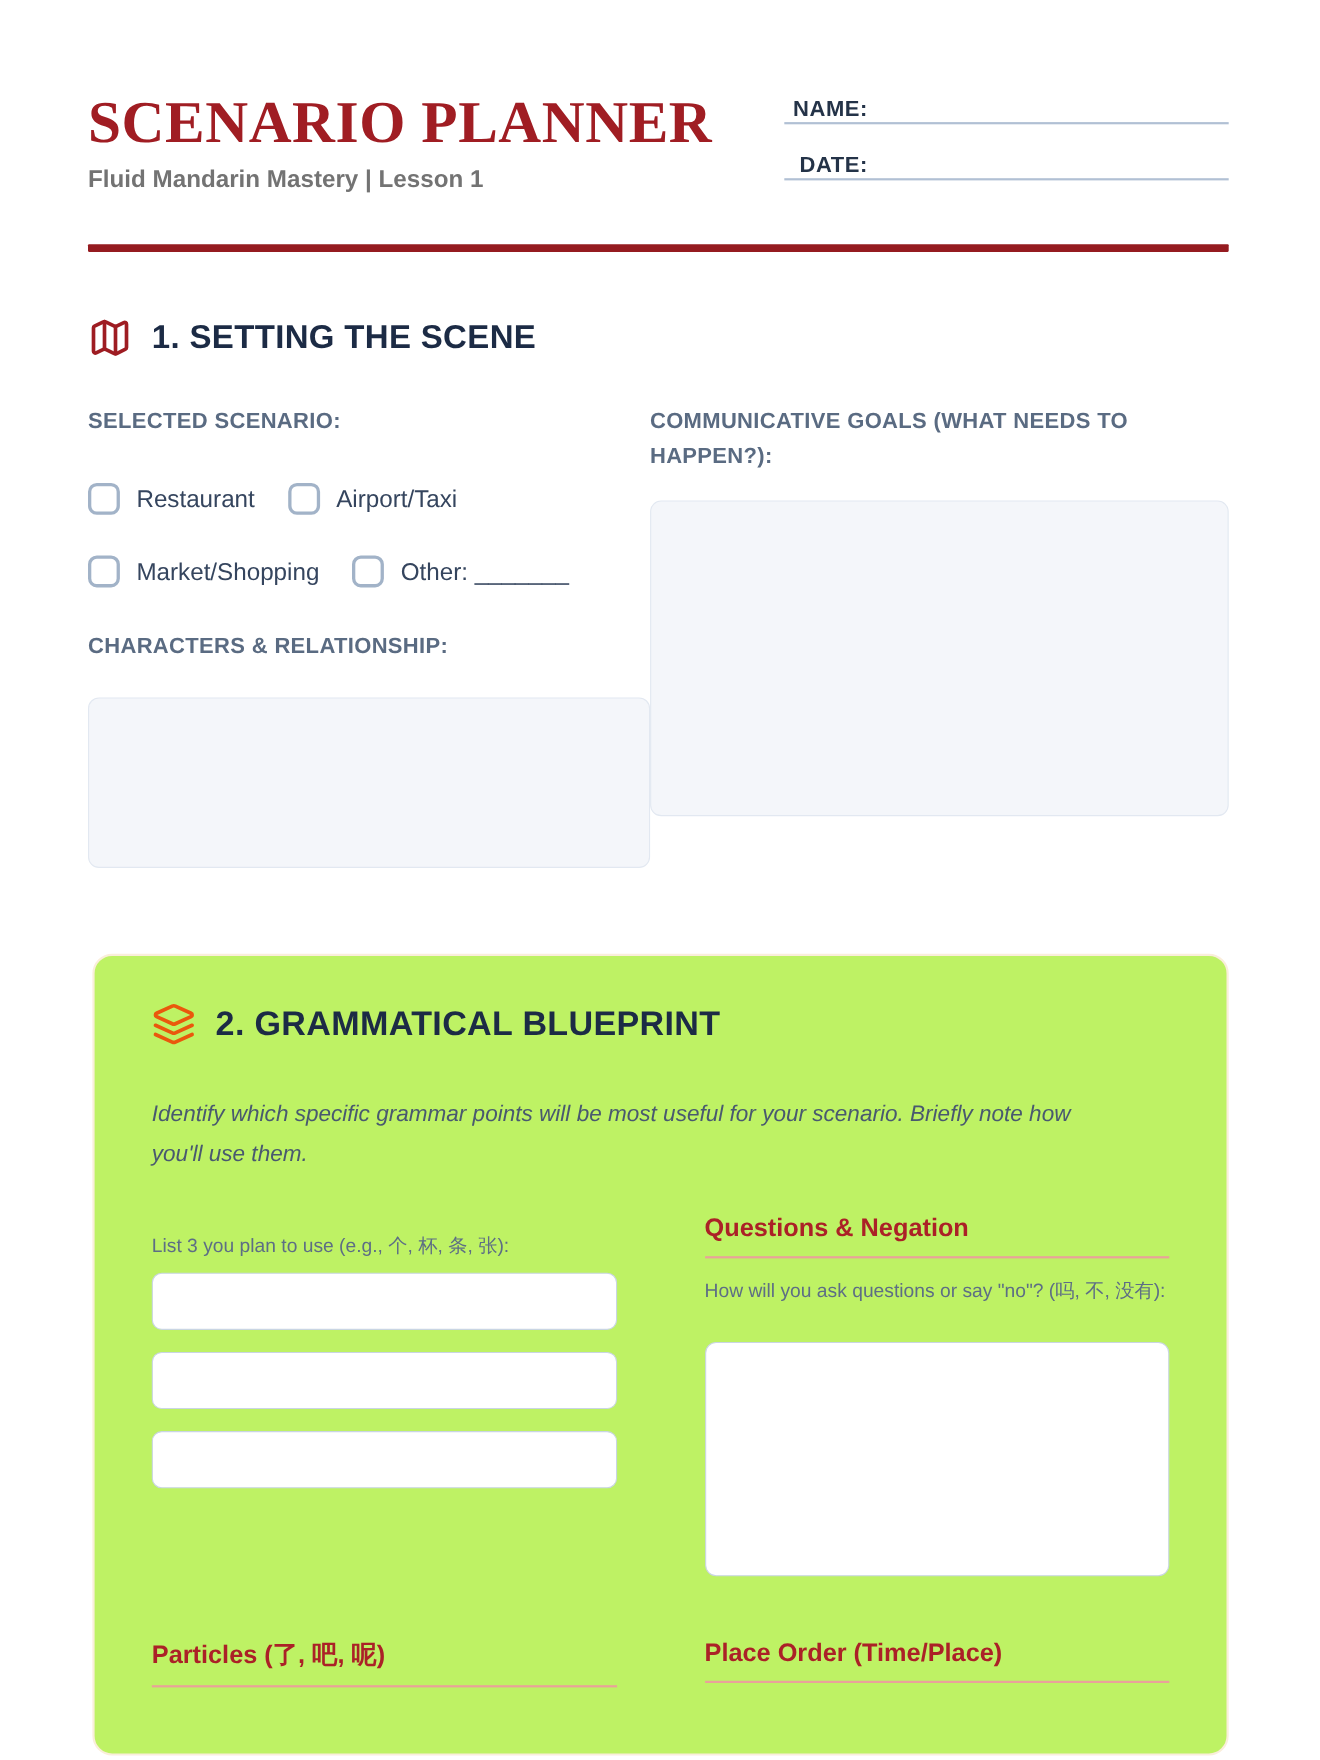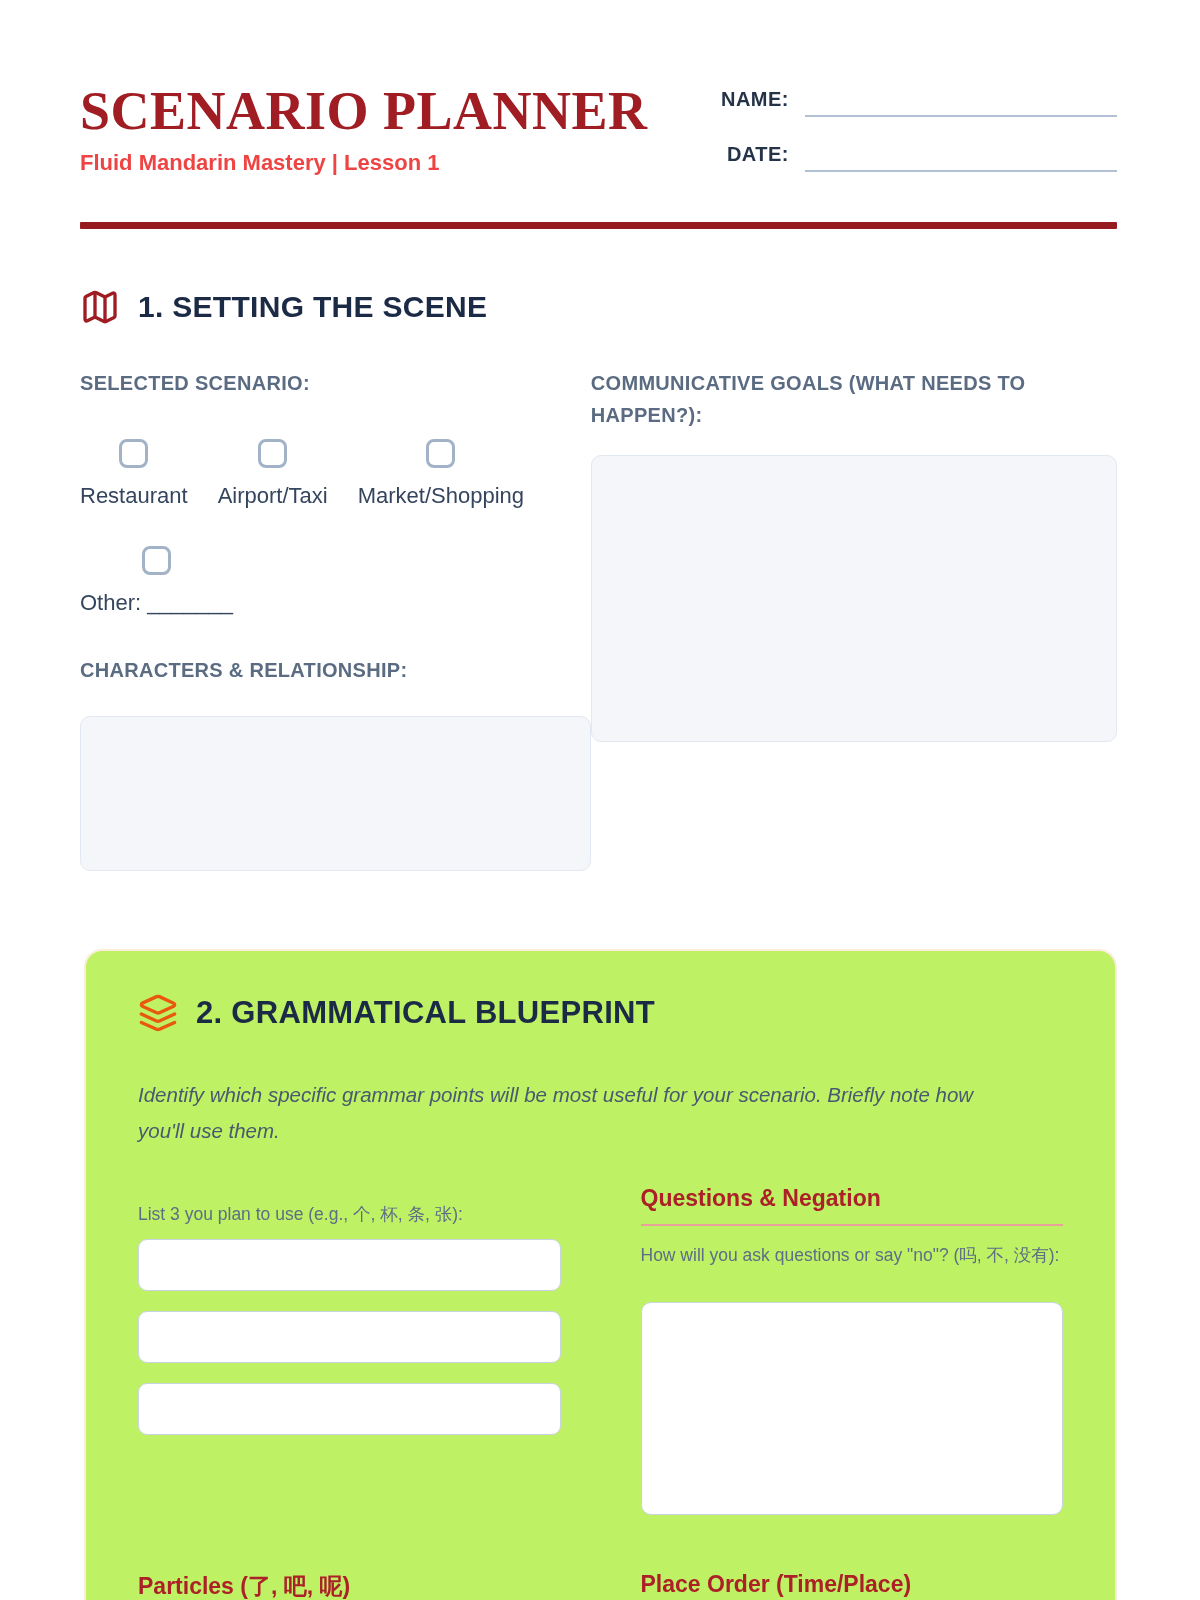--- a/index.html
+++ b/index.html
@@ -18,24 +18,24 @@
     font-weight: 700;
     font-size: 54px;
     line-height: 1.0;
     color: #a01d23;
     letter-spacing: 0.5px;
   }
   .doc-subtitle {
     margin-top: 12px;
     font-size: 22px;
     font-weight: 700;
-    color: #ef4444;
+    color: #737373;
   }
   .fill-block { width: 420px; padding-top: 2px; flex: none; }
-  .fill-row { display: flex; }
+  .fill-row { display: flex; flex-direction: column; }
   .fill-row + .fill-row { margin-top: 24px; }
   .fill-label {
     width: 92px;
     text-align: right;
     font-size: 20px;
     font-weight: 700;
     color: #243348;
     letter-spacing: 0.5px;
     padding-top: 2px;
   }
@@ -80,21 +80,21 @@
     line-height: 1.6;
   }
   .goals-label { max-width: 445px; }
   .cb-group {
     margin-top: 40px;
     display: flex;
     flex-wrap: wrap;
     column-gap: 30px;
     row-gap: 37px;
   }
-  .cb-item { display: flex; align-items: center; gap: 15px; flex-direction: column; }
+  .cb-item { display: flex; align-items: center; gap: 15px; }
   .cb-box {
     width: 29px; height: 29px;
     border: 3px solid #a2b3c8;
     border-radius: 8px;
     background: #ffffff;
     flex: none;
   }
   .cb-label { font-size: 22px; color: #35455e; }
   .characters-label { margin-top: 38px; }
   .write-box {

